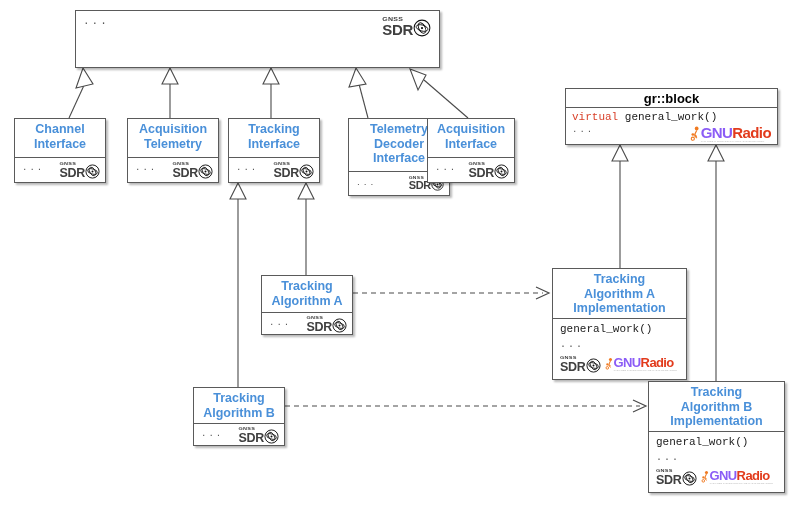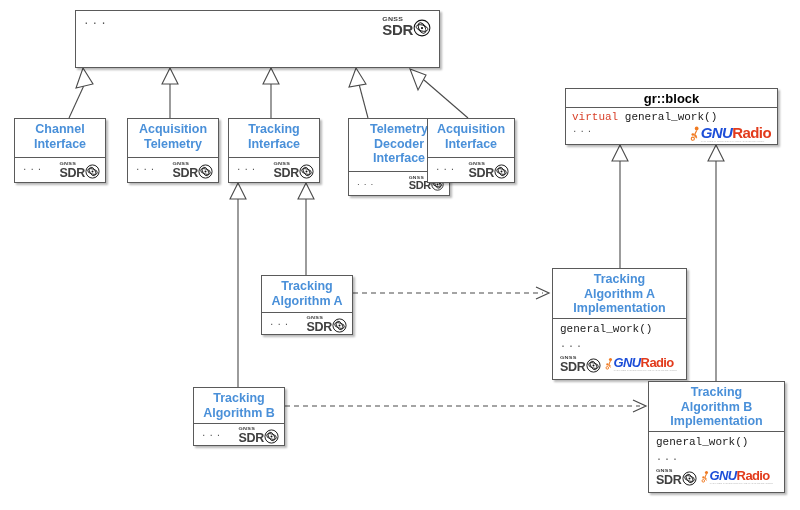--- a/index.html
+++ b/index.html
@@ -117,21 +117,21 @@
   }
   .gnuradio .wordmark {
     display: flex;
     flex-direction: column;
   }
   .gnuradio .words {
     font-family: "Liberation Sans", sans-serif;
     font-weight: bold;
     letter-spacing: -0.6px;
   }
-  .gnuradio .gnu { color: #1d4ed8; font-style: italic; }
+  .gnuradio .gnu { color: #8b5cf6; }
   .gnuradio .radio { color: #e23b1c; }
   .gnuradio .tagline {
     font-size: 2.4px;
     color: #b8b8b8;
     letter-spacing: 0.1px;
     transform: scaleY(0.9);
     transform-origin: left top;
     margin-top: 1px;
   }
   .gnuradio svg { display: block; }

